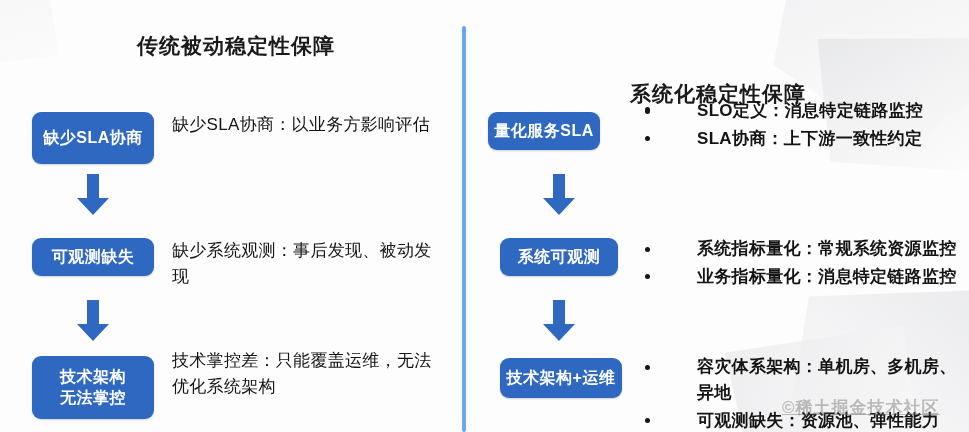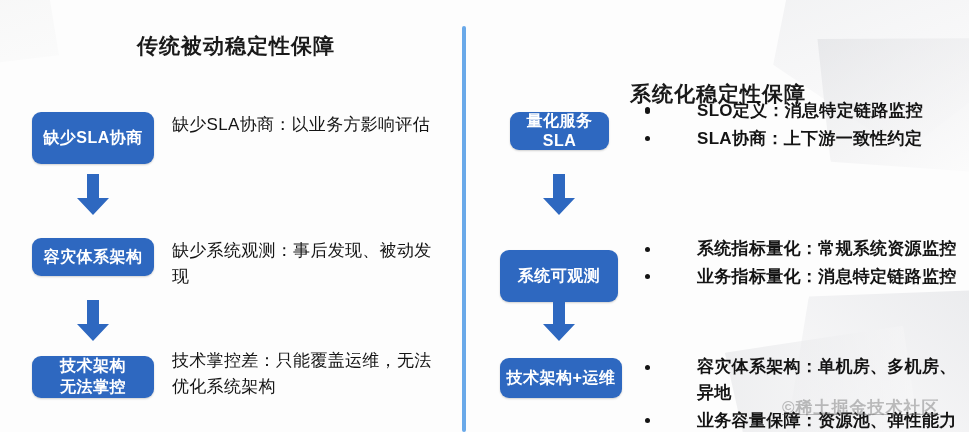--- a/index.html
+++ b/index.html
@@ -60,24 +60,24 @@
     display:flex;align-items:center;justify-content:center;
     text-align:center;line-height:1.28;
     box-shadow:0 1px 2px rgba(0,0,0,.18);
     letter-spacing:.5px;
   }
   .pill.two-line{line-height:1.3;}
 
   
   #pill-l1{left:32px;top:112px;width:122px;height:52px;}
   #pill-l2{left:32px;top:238px;width:122px;height:38px;}
-  #pill-l3{left:32px;top:356px;width:122px;height:42px;}
-  
-  #pill-r1{left:510px;top:112px;width:99px;height:38px;}
-  #pill-r2{left:500px;top:250px;width:118px;height:52px;}
+  #pill-l3{left:32px;top:356px;width:122px;height:63px;}
+  
+  #pill-r1{left:488px;top:112px;width:112px;height:38px;}
+  #pill-r2{left:500px;top:238px;width:118px;height:38px;}
   #pill-r3{left:500px;top:358px;width:122px;height:40px;}
 
   
   .arrow{position:absolute;width:34px;height:42px;}
   #arrow-l1{left:76px;top:174px;}
   #arrow-l2{left:76px;top:300px;}
   #arrow-r1{left:542px;top:174px;}
   #arrow-r2{left:542px;top:300px;}
 
   
@@ -138,21 +138,21 @@
 
   <div class="pill" id="pill-l1">缺少SLA协商</div>
   <div class="desc" id="desc-l1">缺少SLA协商：以业务方影响评估</div>
 
   <div class="arrow" id="arrow-l1">
     <svg viewBox="0 0 34 42" width="34" height="42" aria-hidden="true">
       <polygon points="11,0 23,0 23,24 33,24 17,41 1,24 11,24" fill="#2e68c0"></polygon>
     </svg>
   </div>
 
-  <div class="pill" id="pill-l2">容灾体系架构</div>
+  <div class="pill" id="pill-l2">可观测缺失</div>
   <div class="desc" id="desc-l2">缺少系统观测：事后发现、被动发现</div>
 
   <div class="arrow" id="arrow-l2">
     <svg viewBox="0 0 34 42" width="34" height="42" aria-hidden="true">
       <polygon points="11,0 23,0 23,24 33,24 17,41 1,24 11,24" fill="#2e68c0"></polygon>
     </svg>
   </div>
 
   <div class="pill two-line" id="pill-l3">
     <span style="display:block">
@@ -183,18 +183,18 @@
 
   <div class="arrow" id="arrow-r2">
     <svg viewBox="0 0 34 42" width="34" height="42" aria-hidden="true">
       <polygon points="11,0 23,0 23,24 33,24 17,41 1,24 11,24" fill="#2e68c0"></polygon>
     </svg>
   </div>
 
   <div class="pill" id="pill-r3">技术架构+运维</div>
   <ul class="bullets" id="bul-r3">
     <li><span class="dot"></span><span>容灾体系架构：单机房、多机房、异地</span></li>
-    <li><span class="dot"></span><span>业务容量保障：资源池、弹性能力</span></li>
+    <li><span class="dot"></span><span>可观测缺失：资源池、弹性能力</span></li>
   </ul>
 
   <div class="watermark">©稀土掘金技术社区</div>
 
 </div>
 
 </body></html>

